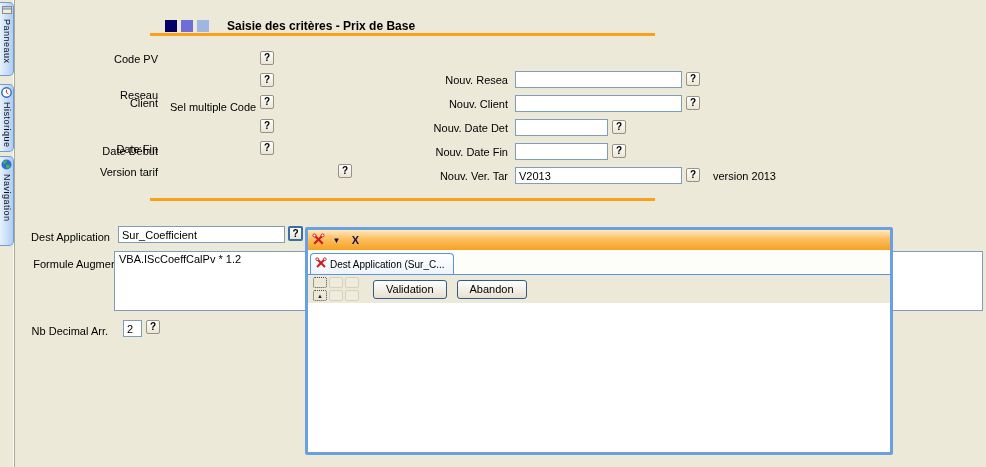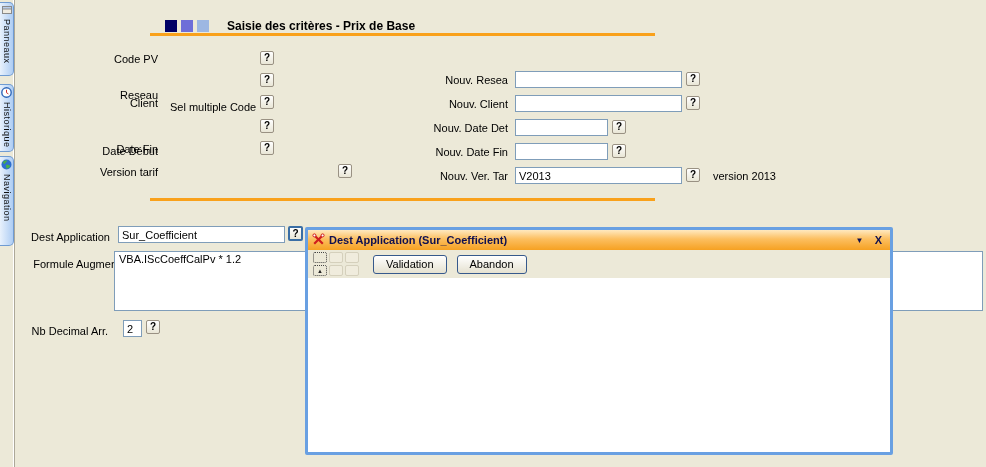--- a/index.html
+++ b/index.html
@@ -195,25 +195,37 @@
 
   <div class="titlebar">
     <span>
       <svg width="13" height="13" viewBox="0 0 13 13">
           <path d="M2.2 2.2 L10.8 10.8" stroke="#cf1d1d" stroke-width="2.2"></path>
           <path d="M10.8 2.2 L2.2 10.8" stroke="#cf1d1d" stroke-width="2.2"></path>
           <circle cx="2.4" cy="2.4" r="1.5" fill="#fff" stroke="#cf1d1d"></circle>
           <circle cx="10.6" cy="2.4" r="1.5" fill="#fff" stroke="#cf1d1d"></circle>
         </svg>
     </span>
-    <span class="ptitle">Dest Application (Sur_Coefficient)</span>
     <button class="win-btn menu">▼</button>
     <button class="win-btn close">X</button>
   </div>
 
+  <div class="tabrow">
+    <div class="ptab">
+      <span>
+        <svg width="12" height="12" viewBox="0 0 13 13">
+            <path d="M2.2 2.2 L10.8 10.8" stroke="#cf1d1d" stroke-width="2.2"></path>
+            <path d="M10.8 2.2 L2.2 10.8" stroke="#cf1d1d" stroke-width="2.2"></path>
+            <circle cx="2.4" cy="2.4" r="1.5" fill="#fff" stroke="#cf1d1d"></circle>
+            <circle cx="10.6" cy="2.4" r="1.5" fill="#fff" stroke="#cf1d1d"></circle>
+          </svg>
+      </span>
+      <span>Dest Application (Sur_C...</span>
+    </div>
+  </div>
 
 
   <div class="bottombar">
     <div class="navgrid">
       <button class="nav-btn"></button>
       <button class="nav-btn faint"></button>
       <button class="nav-btn faint"></button>
       <button class="nav-btn">▲</button>
       <button class="nav-btn faint"></button>
       <button class="nav-btn faint"></button>

